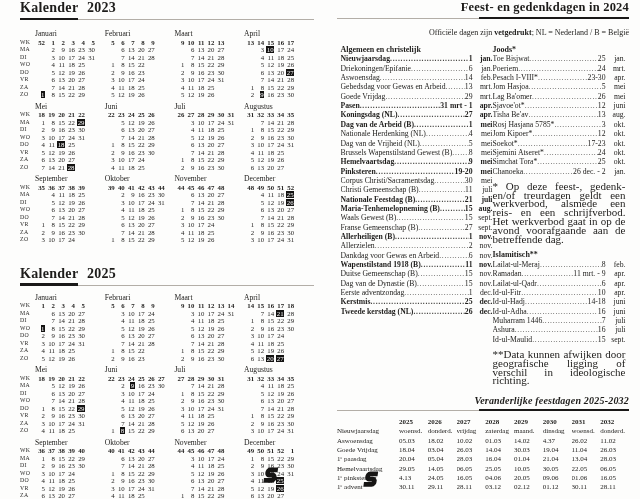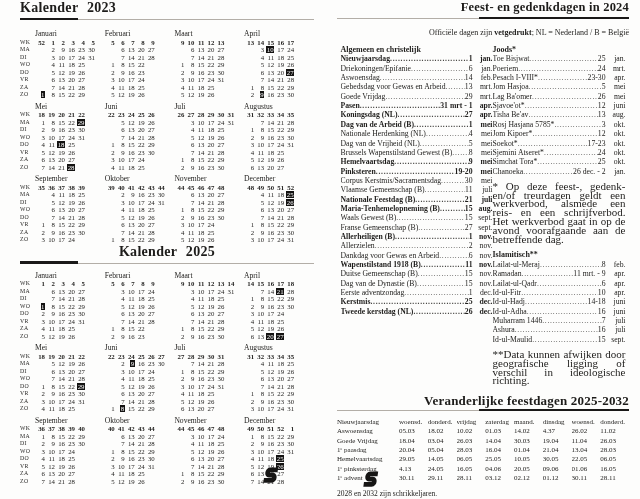--- a/index.html
+++ b/index.html
@@ -7,21 +7,21 @@
   .page{position:absolute;top:0;height:499px;}
   #left-page{left:20px;width:294px;}
   #right-page{left:337px;width:292px;}
 
   
   .cal-title{font-size:14px;line-height:16px;font-weight:700;word-spacing:5px;letter-spacing:.3px;}
   .rule{position:relative;border-top:1px solid #b3aea7;height:4px;margin-top:3px;}
   .rule .dark{position:absolute;top:-2.5px;left:0;width:58px;height:2.5px;background:#1a1918;}
   .rule .dark.right{left:auto;right:0;width:150px;}
   #cal-2023{margin-top:5px;}
-  #title-2025{margin-top:0;text-align:center;}
+  #title-2025{margin-top:22px;}
   .cal-body{margin-top:2px;}
   .cal-row{display:flex;margin-top:3px;}
   .lblcol{width:15px;flex-shrink:0;}
   .lblcol .sp{height:9.5px;}
   .lblcol div.lb{height:7.5px;font-size:5.8px;line-height:7.5px;letter-spacing:.4px;color:#2a2927;}
   .month{width:69.7px;flex-shrink:0;}
   .mname{height:9.5px;font-size:7.6px;font-weight:400;line-height:9px;}
   .mline{height:7.5px;font-size:6.8px;line-height:7.5px;white-space:nowrap;}
   .mline .c{display:inline-block;width:10px;text-align:right;}
   .mline.wk{font-weight:700;}
@@ -36,21 +36,21 @@
   .sec-h{font-size:8px;font-weight:700;line-height:9.4px;}
   .li{display:flex;align-items:baseline;font-size:7.7px;line-height:9.35px;height:9.35px;overflow:hidden;}
   .li.b{font-weight:700;}
   .nm{white-space:nowrap;}
   .dots{flex:1;min-width:3px;overflow:hidden;white-space:nowrap;color:#3a3936;}
   .dots::after{content:"....................................................................";letter-spacing:.7px;}
   .dy{white-space:nowrap;}
   .mo{width:20px;flex-shrink:0;text-align:right;white-space:nowrap;}
   .fn{font-size:11px;line-height:8.8px;margin-top:6px;text-align:justify;}
   #islamic-hdr{margin-top:7px;}
-  .vt-title{font-size:13px;line-height:13px;font-weight:700;text-align:right;margin-top:9px;letter-spacing:.2px;}
+  .vt-title{font-size:10px;line-height:13px;font-weight:700;text-align:right;margin-top:9px;letter-spacing:.2px;font-style:italic;}
   table.vt{width:100%;border-collapse:collapse;table-layout:fixed;margin-top:3px;font-size:7px;}
   .vt th,.vt td{height:9.3px;padding:0;text-align:left;font-weight:400;white-space:nowrap;overflow:hidden;vertical-align:top;}
   .vt th{font-weight:700;}
   .note{font-size:7.5px;margin-top:6px;}
 
   .logo{position:absolute;}
   .logo svg{transform:skewX(-8deg);}
 </style>
 </head>
 <body>
@@ -502,27 +502,27 @@
             <span class="dy">9</span>
             <span class="mo">mei</span>
           </div>
           <div class="li b">
             <span class="nm">Pinksteren</span>
             <span class="dots"></span>
             <span class="dy">19-20</span>
             <span class="mo">mei</span>
           </div>
           <div class="li">
-            <span class="nm">Corpus Kerstmis/Sacramentsdag</span>
+            <span class="nm">Corpus Christi/Sacramentsdag</span>
             <span class="dots"></span>
             <span class="dy">30</span>
             <span class="mo">mei</span>
           </div>
           <div class="li">
-            <span class="nm">Vlaamse Gemeenschap (B)</span>
+            <span class="nm">Christi Gemeenschap (B)</span>
             <span class="dots"></span>
             <span class="dy">11</span>
             <span class="mo">juli</span>
           </div>
           <div class="li b">
             <span class="nm">Nationale Feestdag (B)</span>
             <span class="dots"></span>
             <span class="dy">21</span>
             <span class="mo">juli</span>
           </div>
@@ -747,20 +747,31 @@
   <div class="vt-title">Veranderlijke feestdagen 2025-2032</div>
   <div class="rule">
       <span class="dark right"></span>
     </div>
   <table class="vt" id="vt">
     <colgroup>
         <col style="width:62px">
         <col span="8">
       </colgroup>
     <tbody id="vt-body">
+        <tr>
+          <td></td>
+          <th>2025</th>
+          <th>2026</th>
+          <th>2027</th>
+          <th>2028</th>
+          <th>2029</th>
+          <th>2030</th>
+          <th>2031</th>
+          <th>2032</th>
+        </tr>
         <tr>
           <td class="rl">Nieuwjaarsdag</td>
           <td>woensd.</td>
           <td>donderd.</td>
           <td>vrijdag</td>
           <td>zaterdag</td>
           <td>maand.</td>
           <td>dinsdag</td>
           <td>woensd.</td>
           <td>donderd.</td>

